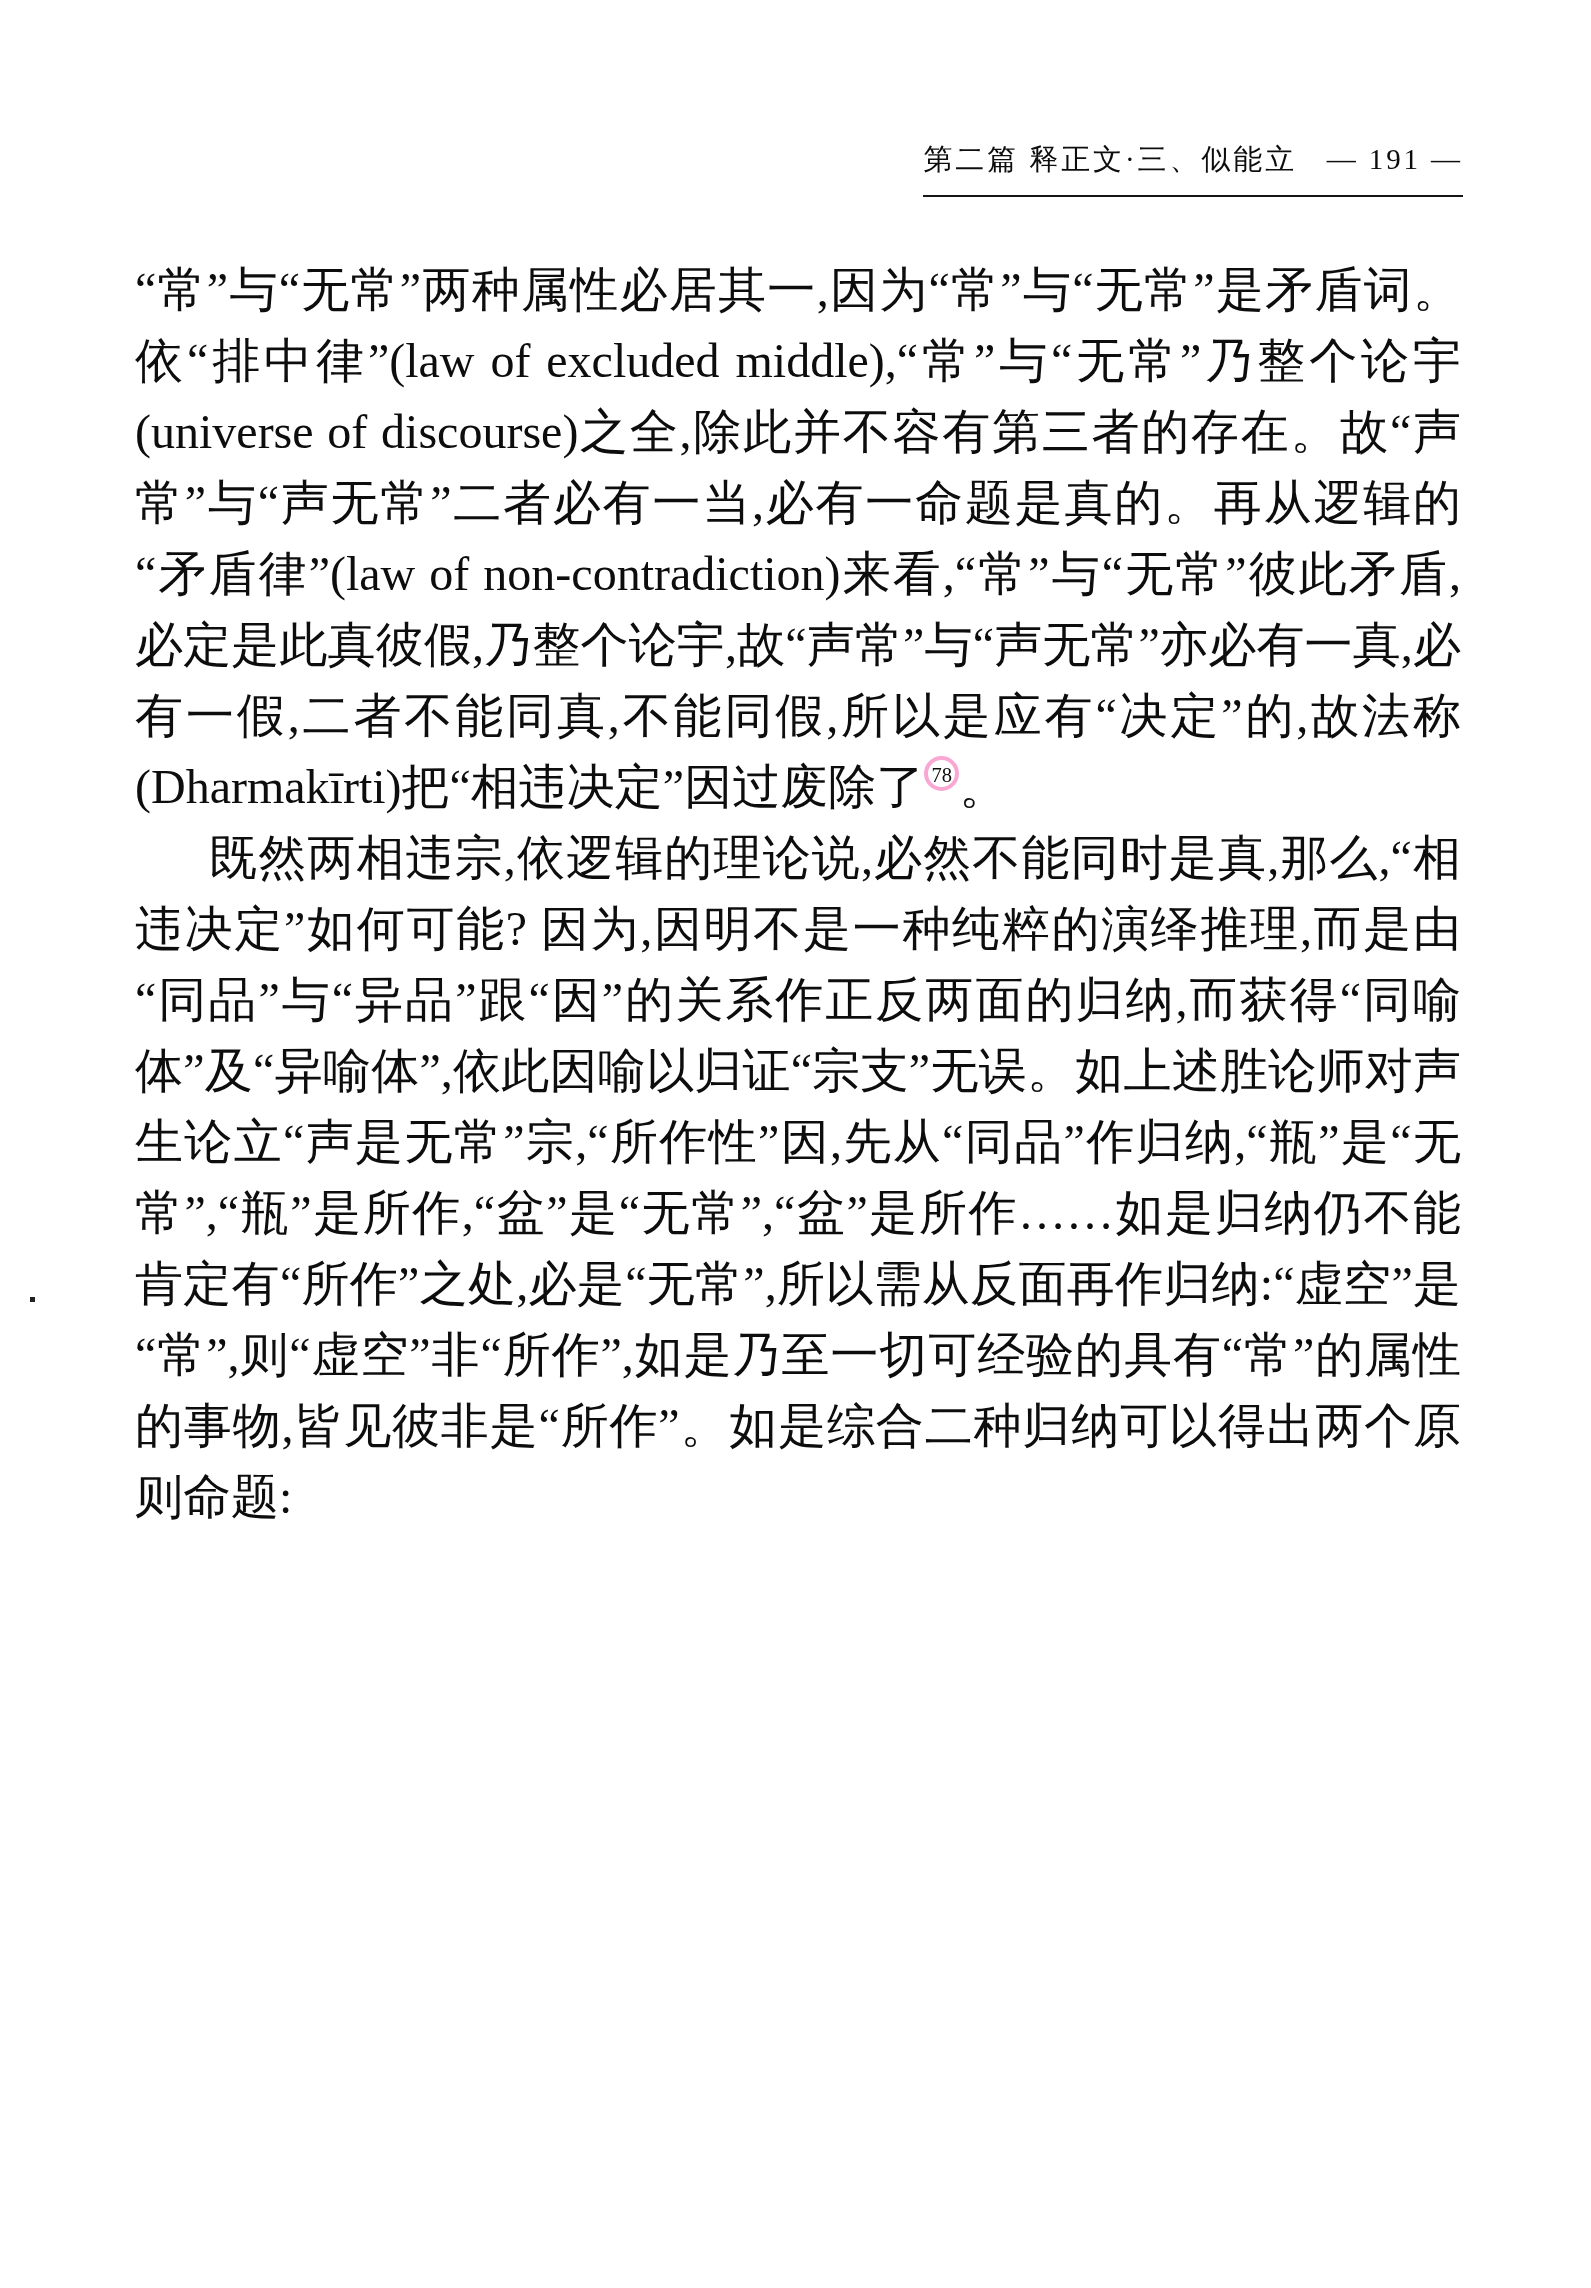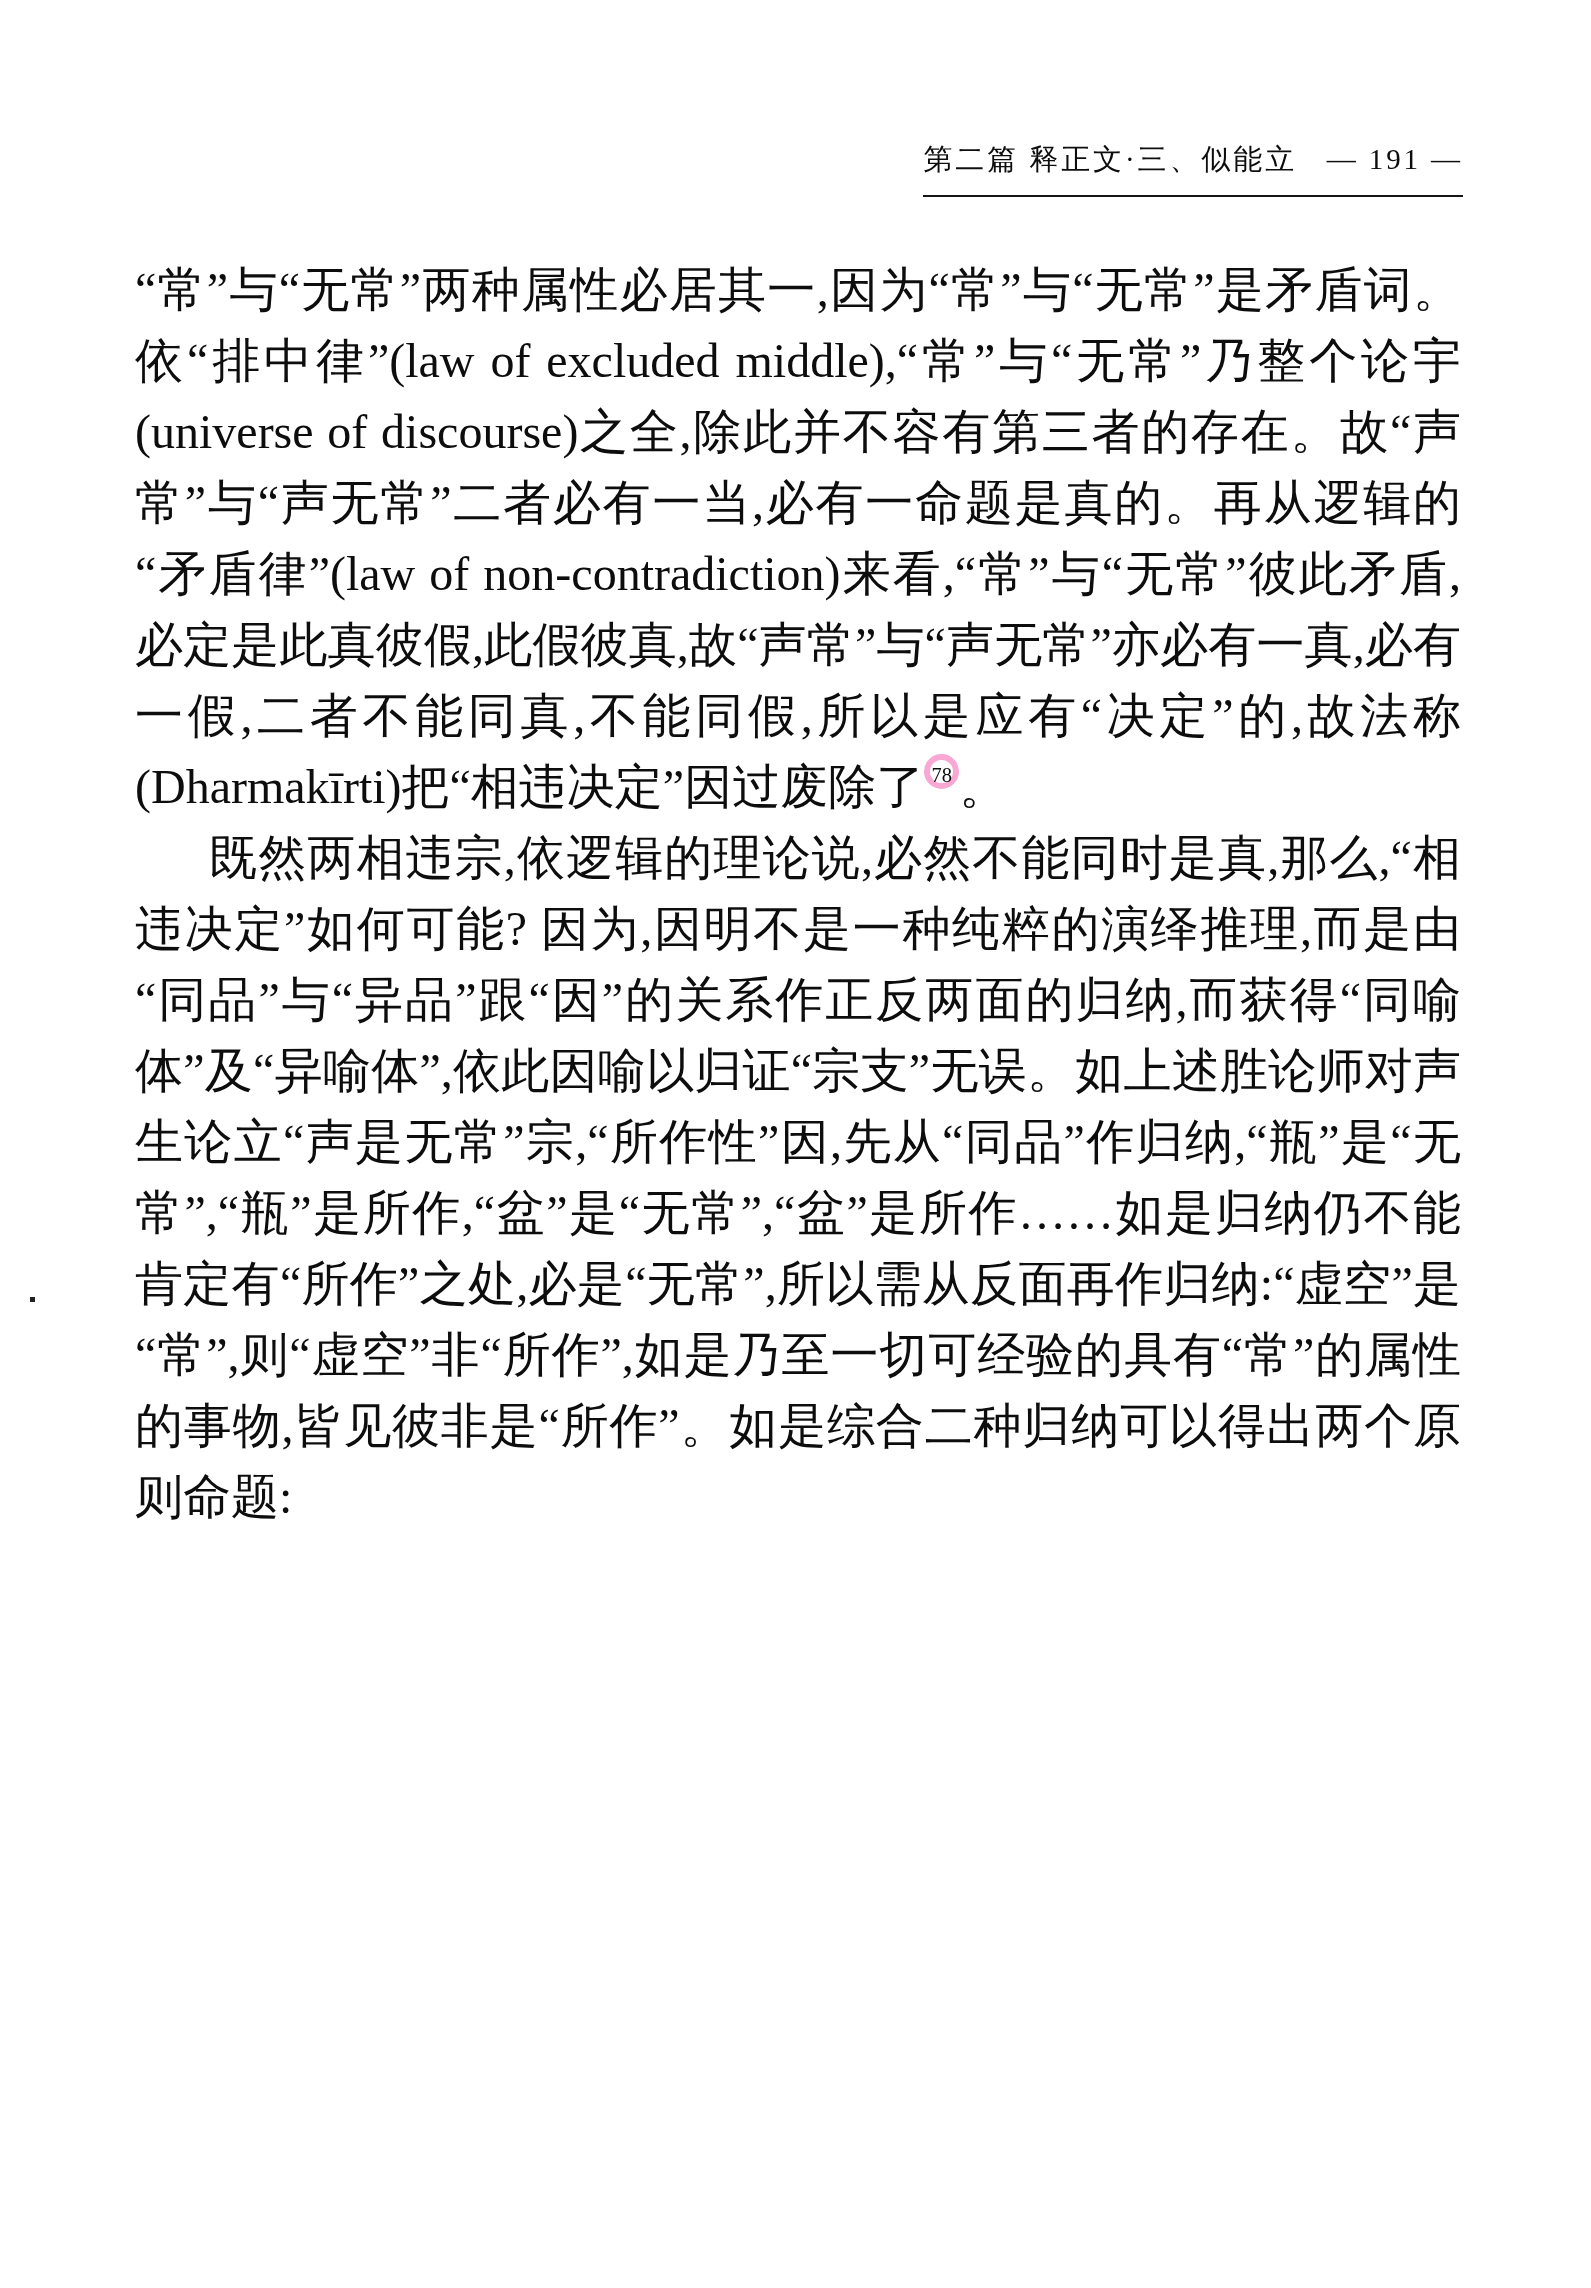--- a/index.html
+++ b/index.html
@@ -41,21 +41,21 @@
   .para{
     margin:0;
     text-indent:74px;
   }
   .para.no-indent{
     text-indent:0;
   }
   .fn{
     display:inline-block;
     box-sizing:border-box;
-    border:6px solid #f9a8d4;
+    border:4px solid #f9a8d4;
     border-radius:50%;
     width:35px;
     height:35px;
     line-height:31px;
     font-size:20.5px;
     letter-spacing:0;
     text-align:center;
     text-indent:0;
     vertical-align:21.5px;
   }
@@ -79,21 +79,21 @@
 
   <header class="running-head">
     <span class="head-underline">
       <span>第二篇 释正文·三、似能立</span>
       <span class="pagenum">— 191 —</span>
     </span>
   </header>
 
   <main class="body-text">
 
-    <p class="para no-indent"><span>“常”与“无常”两种属性必居其一,因为“常”与“无常”是矛盾词。依“排中律”(law of excluded middle),“常”与“无常”乃整个论宇(universe of discourse)之全,除此并不容有第三者的存在。故“声常”与“声无常”二者必有一当,必有一命题是真的。再从逻辑的“矛盾律”(law of non-contradiction)来看,“常”与“无常”彼此矛盾,必定是此真彼假,此假彼真,故“声常”与“声无常”亦必有一真,必有一假,二者不能同真,不能同假,所以是应有“决定”的,故法称(Dharmakīrti)把“相违决定”因过废除了</span><sup class="fn">78</sup><span>。</span></p>
+    <p class="para no-indent"><span>“常”与“无常”两种属性必居其一,因为“常”与“无常”是矛盾词。依“排中律”(law of excluded middle),“常”与“无常”乃整个论宇(universe of discourse)之全,除此并不容有第三者的存在。故“声常”与“声无常”二者必有一当,必有一命题是真的。再从逻辑的“矛盾律”(law of non-contradiction)来看,“常”与“无常”彼此矛盾,必定是此真彼假,乃整个论宇,故“声常”与“声无常”亦必有一真,必有一假,二者不能同真,不能同假,所以是应有“决定”的,故法称(Dharmakīrti)把“相违决定”因过废除了</span><sup class="fn">78</sup><span>。</span></p>
 
     <p class="para">既然两相违宗,依逻辑的理论说,必然不能同时是真,那么,“相违决定”如何可能? 因为,因明不是一种纯粹的演绎推理,而是由“同品”与“异品”跟“因”的关系作正反两面的归纳,而获得“同喻体”及“异喻体”,依此因喻以归证“宗支”无误。如上述胜论师对声生论立“声是无常”宗,“所作性”因,先从“同品”作归纳,“瓶”是“无常”,“瓶”是所作,“盆”是“无常”,“盆”是所作……如是归纳仍不能肯定有“所作”之处,必是“无常”,所以需从反面再作归纳:“虚空”是“常”,则“虚空”非“所作”,如是乃至一切可经验的具有“常”的属性的事物,皆见彼非是“所作”。如是综合二种归纳可以得出两个原则命题:</p>
 
 
 
 
   </main>
 
   <div class="speck"></div>
 

